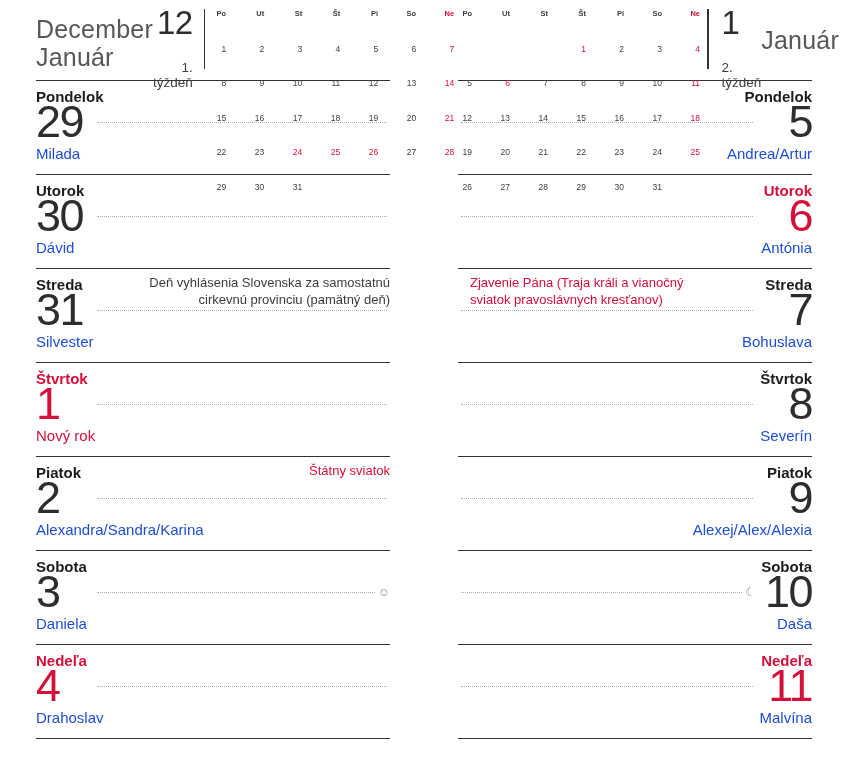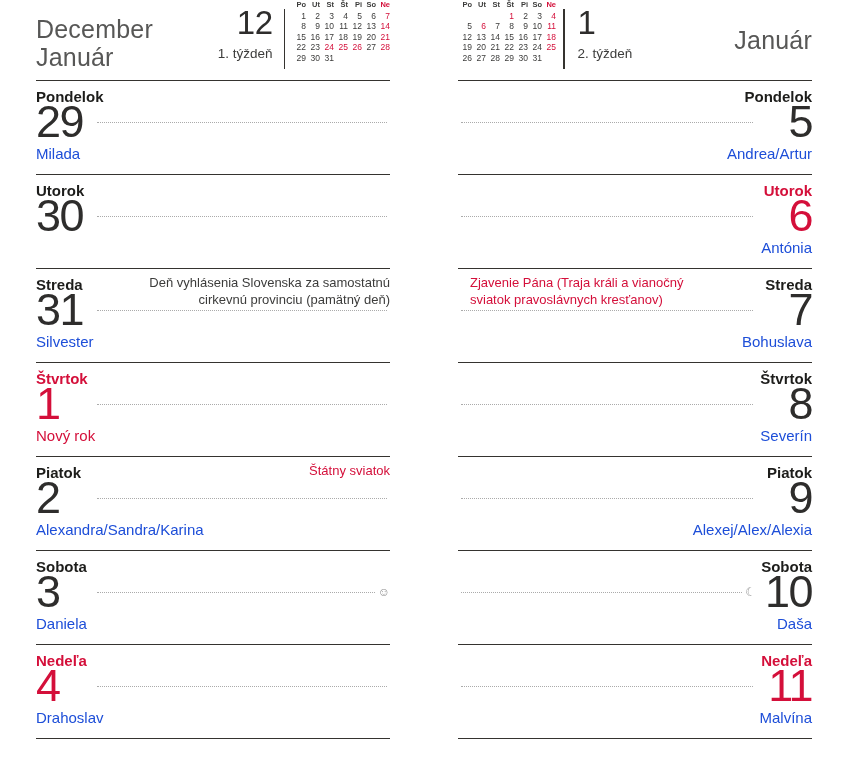--- a/index.html
+++ b/index.html
@@ -13,30 +13,30 @@
   .page.right{padding:0 36px 0 34px;}
 
   
   .pg-header{height:80px;border-bottom:1.5px solid #35332f;display:flex;align-items:flex-start;}
   .months{font-size:25px;line-height:28px;color:#575756;margin-top:15px;letter-spacing:.2px;}
   .months.right-side{margin-top:26px;text-align:right;}
   .week-info{margin-top:5px;}
   .week-info.align-r{margin-left:auto;text-align:right;padding-right:11px;}
   .week-info.align-l{text-align:left;padding-left:13px;}
   .month-number{font-size:33px;line-height:36px;color:#2e2d2c;letter-spacing:-.5px;}
-  .week-label{font-size:13.5px;color:#3c3c3b;margin-top:5px;}
+  .week-label{font-size:13.5px;color:#3c3c3b;margin-top:19px;}
   .cal-divider{width:1.5px;background:#35332f;height:60px;margin-top:9px;flex:0 0 auto;}
   .push{margin-left:auto;}
 
   
   .mini-cal{
     display:grid;grid-template-columns:repeat(7,14px);
     justify-items:end;align-content:start;
-    row-gap:0;column-gap:0;
-    font-size:8.5px;line-height:10.5px;color:#3c3c3b;flex:0 0 auto;
+    margin-top:9px;row-gap:0;column-gap:0;
+    font-size:8.5px;line-height:10.5px;color:#3c3c3b;flex:0 0 auto;gap:24px;
   }
   .mini-cal.pad-l{padding-left:7px;}
   .mini-cal.pad-r{padding-right:7px;}
   .cal-cell{white-space:nowrap;}
   .cal-head{font-weight:bold;font-size:7.5px;}
   .cal-red{color:#d40f3a;}
 
   
   .day-row{height:93px;border-bottom:1.5px solid #35332f;position:relative;}
   .day-label{position:absolute;top:7px;left:0;right:0;font-weight:bold;font-size:15px;color:#1d1d1b;}
@@ -133,20 +133,21 @@
 
   </div>
       <div class="day-row">
     <div class="day-label">Utorok</div>
     <div class="num-line">
       <span class="day-number">30</span>
 
       <span class="dotline"></span>
 
     </div>
+    <div class="names">Dávid</div>
     <div class="note">
           <div>Deň vyhlásenia Slovenska za samostatnú</div>
           <div>cirkevnú provinciu (pamätný deň)</div>
         </div>
   </div>
       <div class="day-row">
     <div class="day-label">Streda</div>
     <div class="num-line">
       <span class="day-number">31</span>
 

